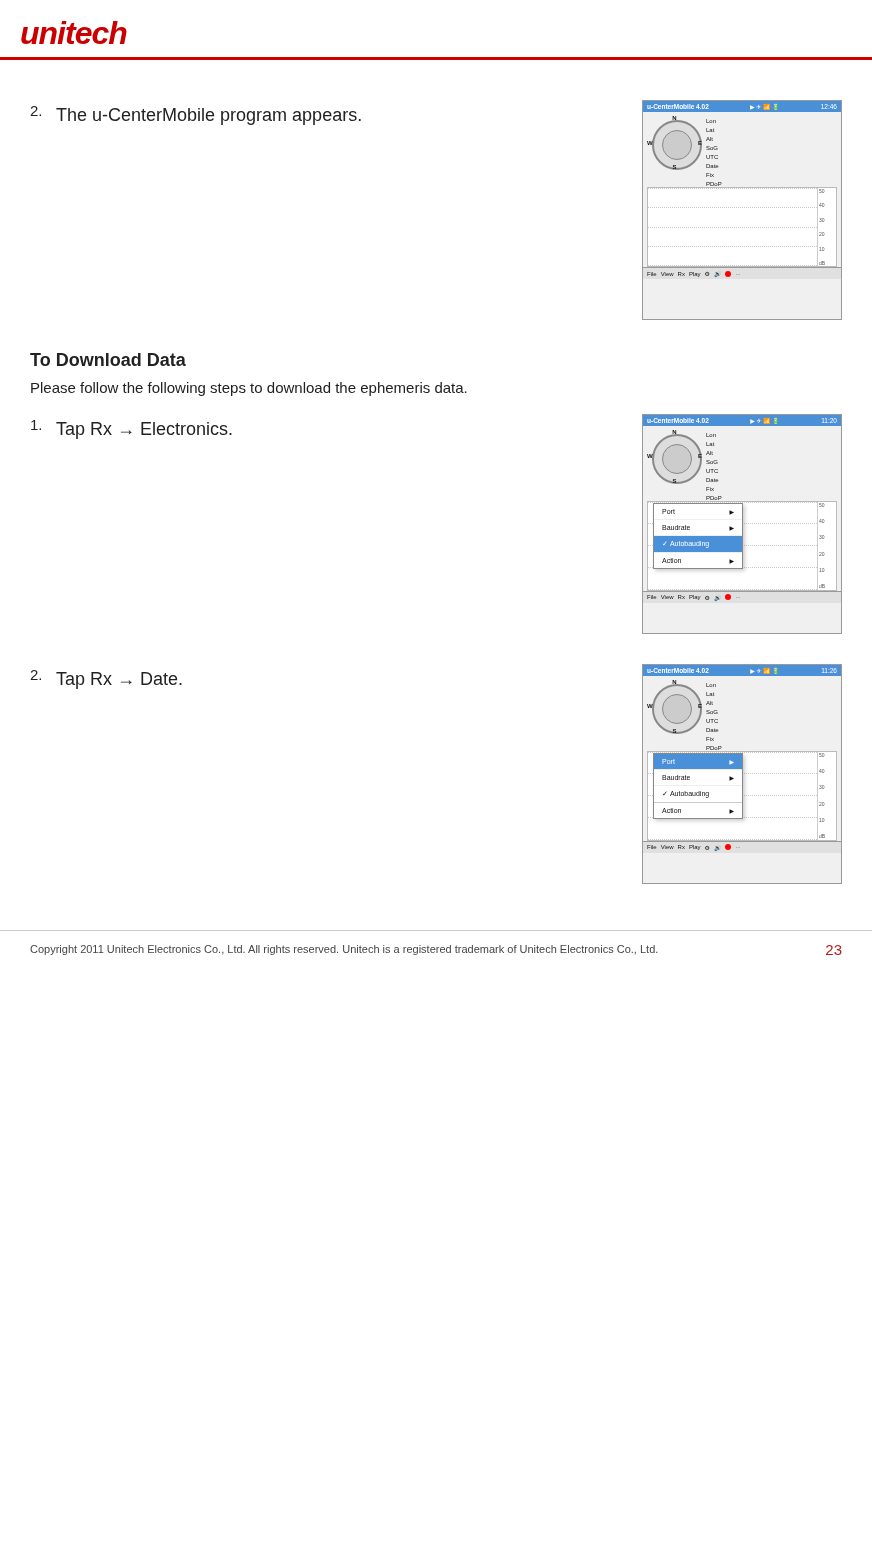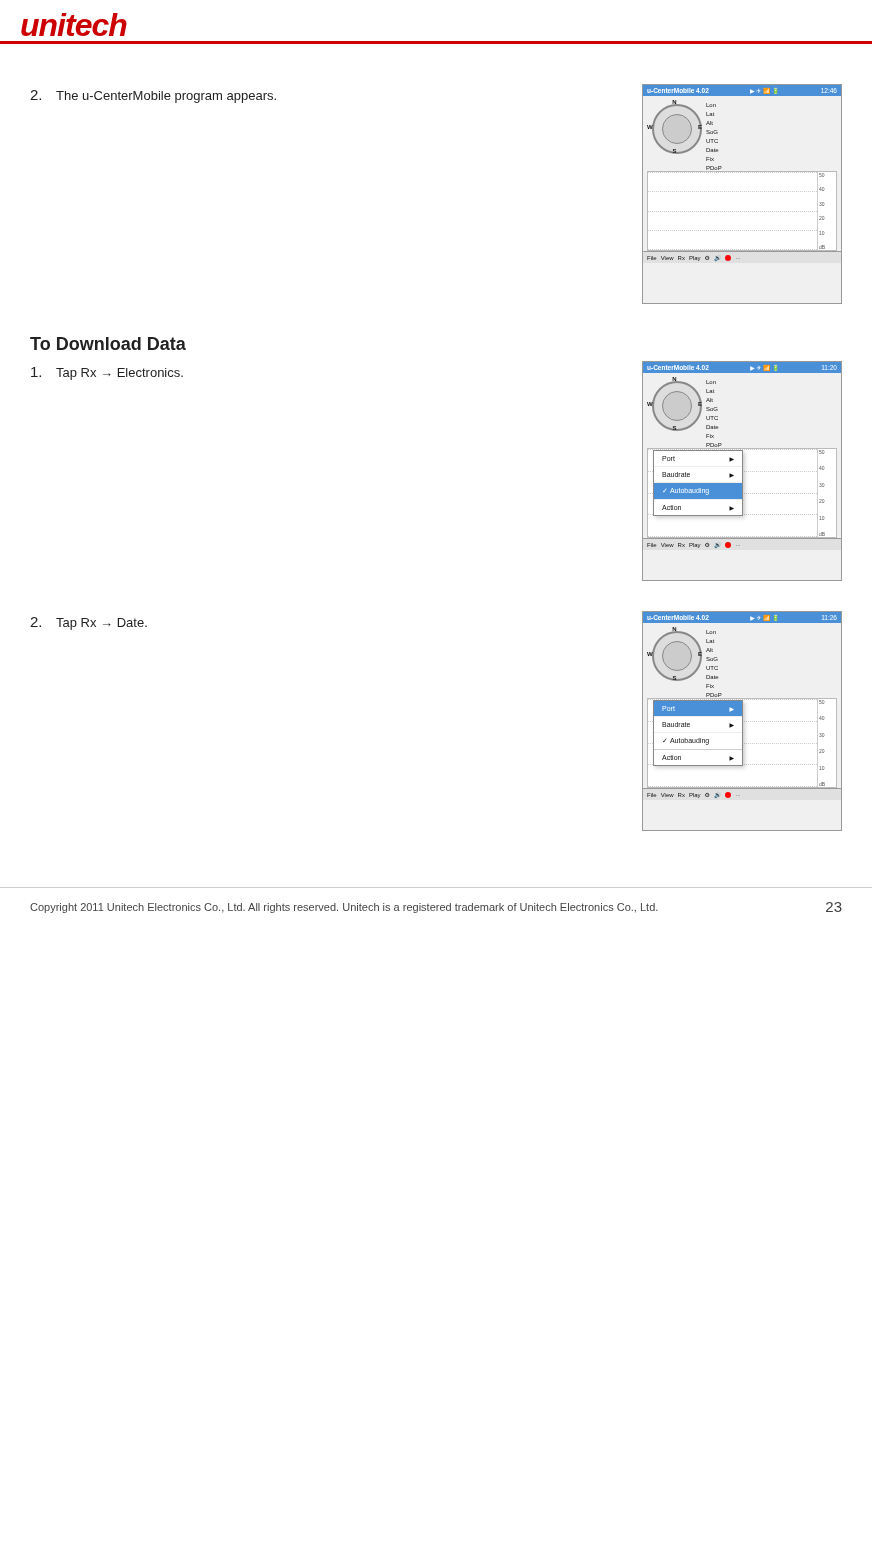--- a/index.html
+++ b/index.html
@@ -12,21 +12,21 @@
       color: #222;
       position: relative;
     }
 
     
     .header {
       padding: 10px 20px 0 20px;
       border-bottom: 3px solid #cc0000;
       display: flex;
       align-items: center;
-      height: 44px;
+      height: 60px;
     }
     .logo-text {
       font-size: 32px;
       font-weight: bold;
       color: #cc0000;
       font-style: italic;
       letter-spacing: -1px;
     }
 
     
@@ -222,50 +222,50 @@
     }
     .section-intro {
       margin-bottom: 14px;
       font-size: 15px;
       line-height: 1.5;
     }
 
     
     .footer {
       position: absolute;
-      bottom: 4px;
+      bottom: 14px;
       left: 0;
       right: 0;
       border-top: 1px solid #ccc;
       padding: 6px 20px;
       font-size: 11px;
       color: #444;
       display: flex;
       justify-content: space-between;
       align-items: center;
     }
     .page-num {
       font-size: 14px;
-      color: #404040;
+      color: #b91c1c;
     }
 
     
     .step-line {
       display: flex;
       align-items: flex-start;
       gap: 6px;
       margin-bottom: 4px;
     }
     .step-num-label {
       font-size: 15px;
       font-weight: normal;
       min-width: 20px;
     }
     .step-description {
-      font-size: 13px;
+      font-size: 18px;
       line-height: 1.5;
     }
   </style>
 </head>
 <body>
 
 <div class="header">
   <span class="logo-text">unitech</span>
 </div>
 
@@ -326,20 +326,21 @@
         <span>⚙</span>
         <span>🔊</span>
         <span class="rec-dot"></span>
         <span style="font-size:5px;">···</span>
       </div>
     </div>
   </div>
 
   <div style="margin-top: 6px; margin-bottom: 10px;">
     <h2 class="section-heading">To Download Data</h2>
+    <p class="section-intro">Please follow the following steps to download the ephemeris data.</p>
 
     <div class="section-row">
       <div class="section-text">
         <div class="step-line">
           <span class="step-num-label">1.</span>
           <span class="step-description">Tap Rx → Electronics.</span>
         </div>
       </div>
 
       <div class="screenshot" style="position:relative;">

